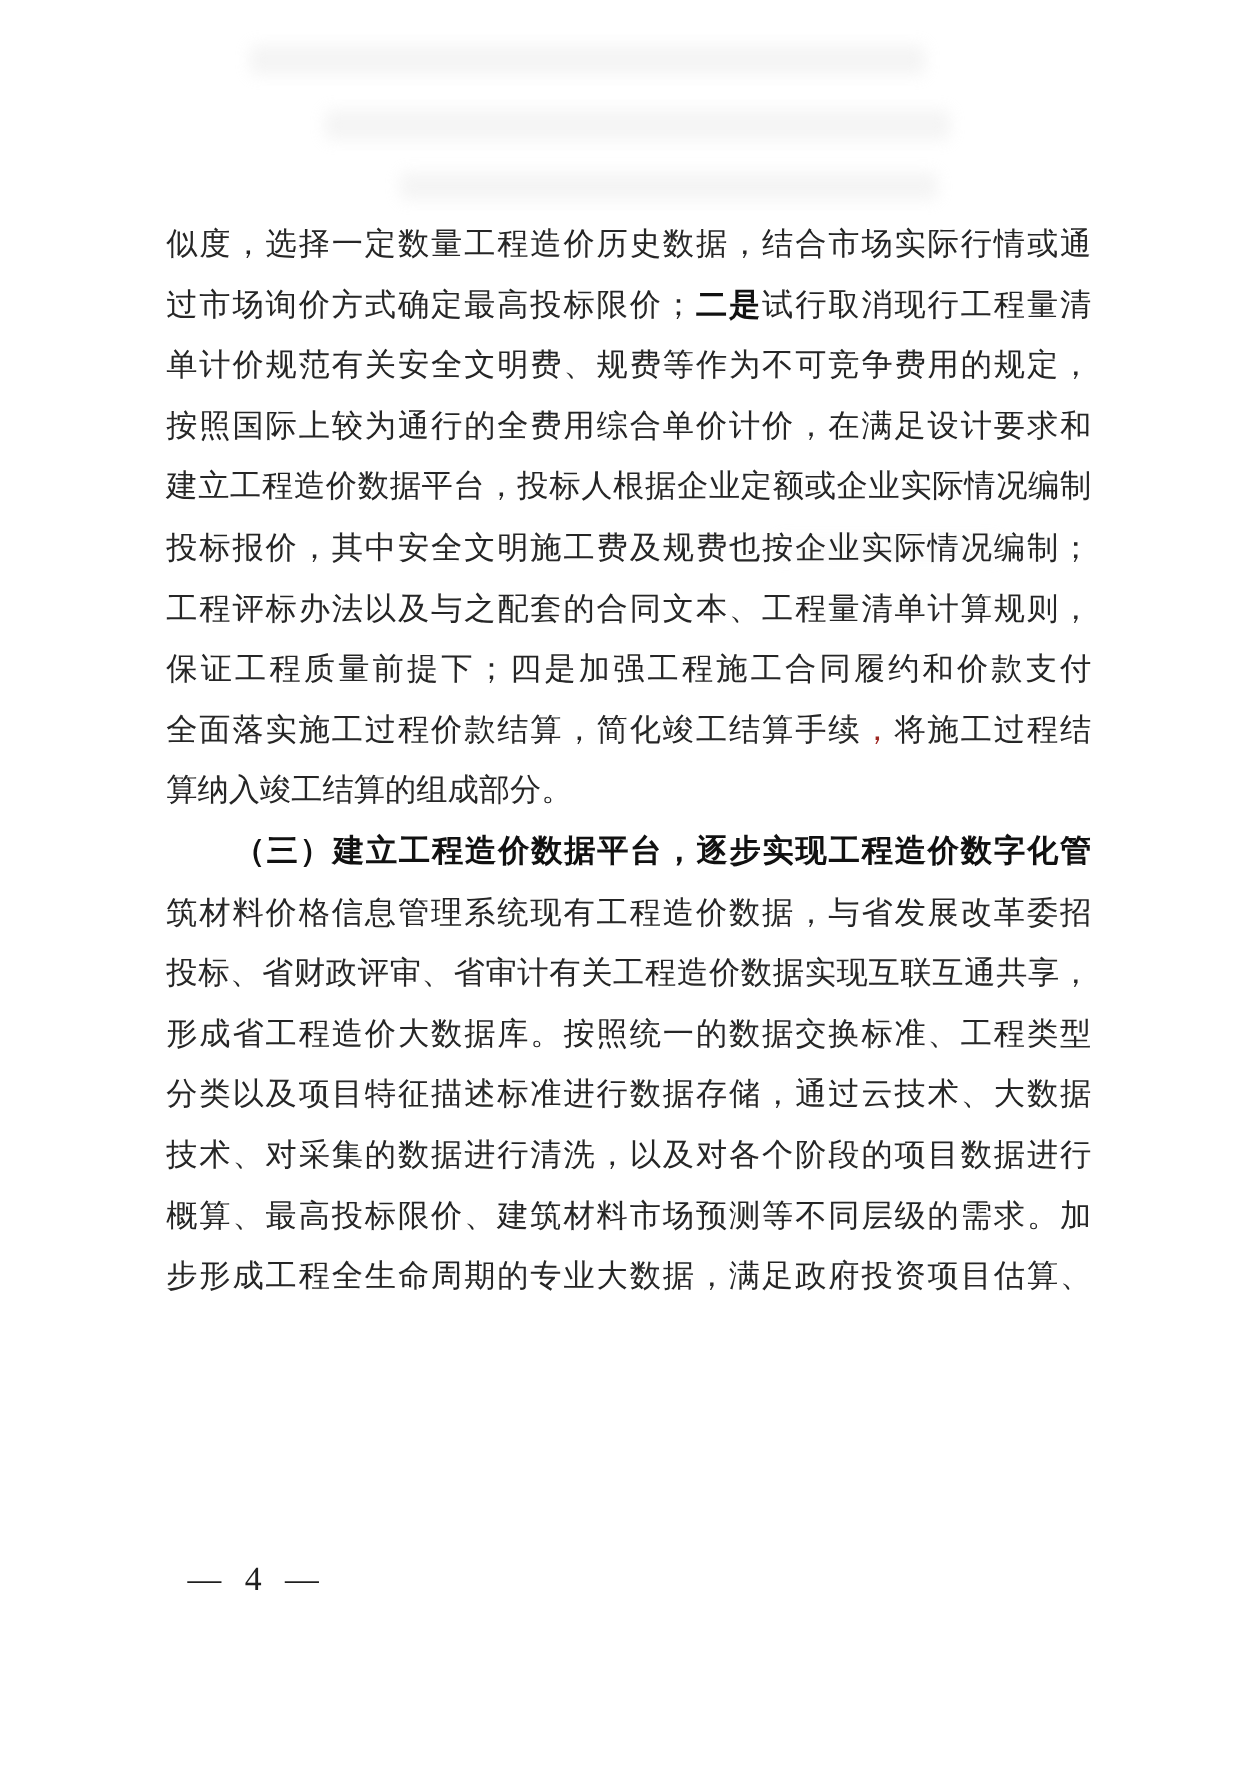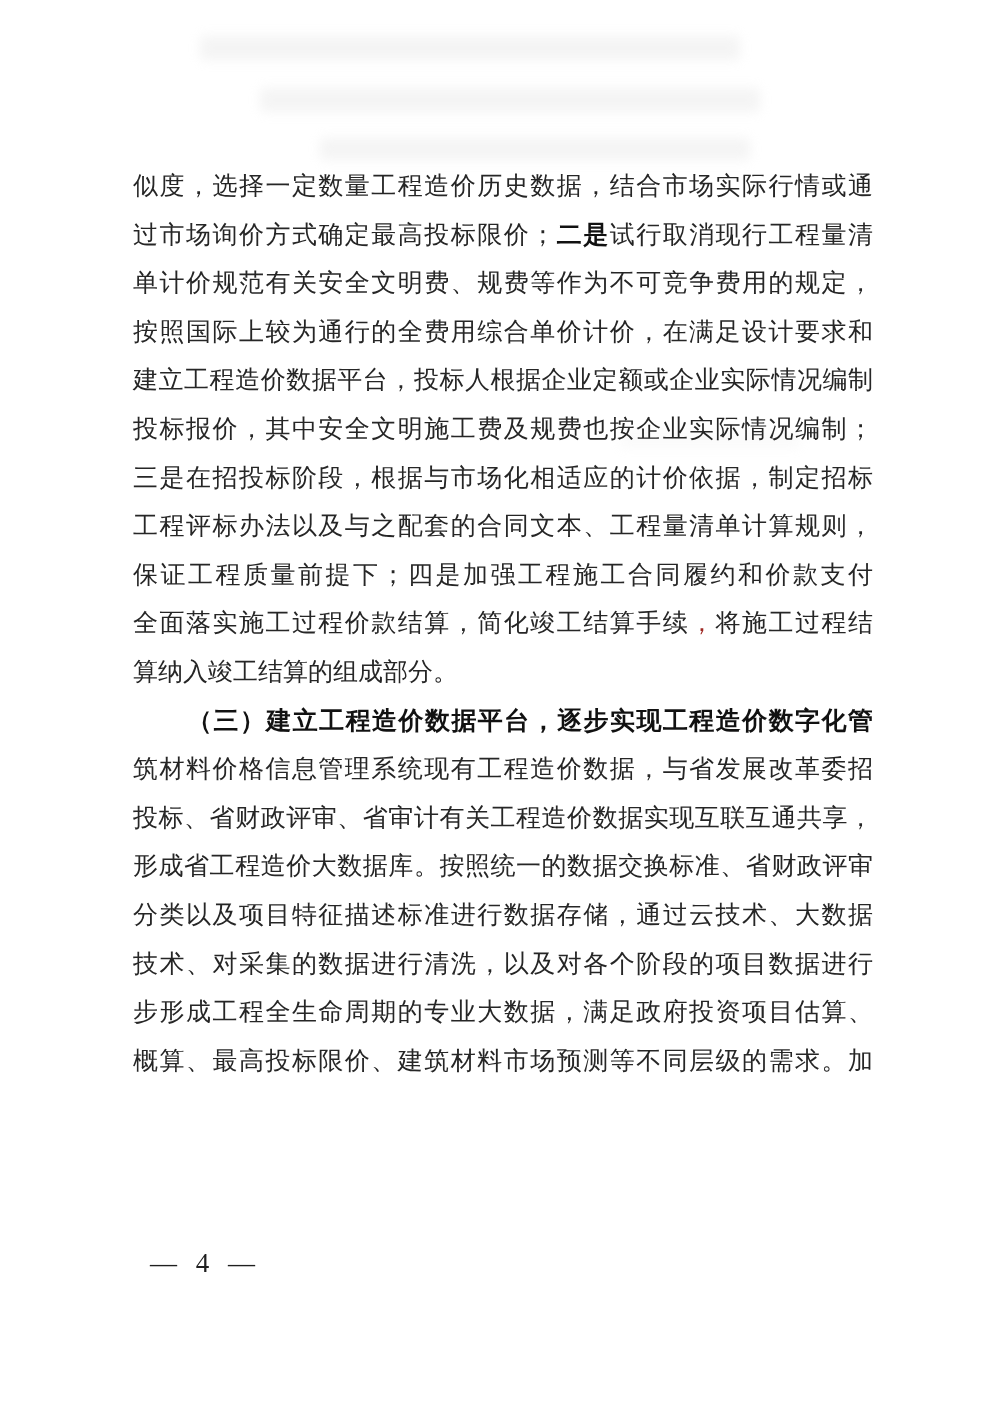--- a/index.html
+++ b/index.html
@@ -26,21 +26,21 @@
     border-radius:4px;
   }
   .ghost.g1{left:200px;top:36px;width:540px;height:24px;}
   .ghost.g2{left:260px;top:88px;width:500px;height:24px;}
   .ghost.g3{left:320px;top:138px;width:430px;height:22px;}
   .ghost.g4{left:620px;top:430px;width:180px;height:18px;opacity:.12;}
 
   .text-block{
     position:absolute;
     left:133px;
-    top:162px;
+    top:172px;
     width:740px;
     color:var(--text-color);
   }
   .line{
     height:48.6px;
     line-height:48.6px;
     font-size:25px;
     text-align:justify;
     text-align-last:justify;
     text-justify:inter-character;
@@ -77,29 +77,28 @@
   <div class="ghost g3"></div>
   <div class="ghost g4"></div>
 
   <div class="text-block">
       <div class="line"><span class="seg-normal">似度，选择一定数量工程造价历史数据，结合市场实际行情或通</span></div>
       <div class="line"><span class="seg-normal">过市场询价方式确定最高投标限价；</span><span class="seg-bold">二是</span><span class="seg-normal">试行取消现行工程量清</span></div>
       <div class="line"><span class="seg-normal">单计价规范有关安全文明费、规费等作为不可竞争费用的规定，</span></div>
       <div class="line"><span class="seg-normal">按照国际上较为通行的全费用综合单价计价，在满足设计要求和</span></div>
       <div class="line"><span class="seg-normal">建立工程造价数据平台，投标人根据企业定额或企业实际情况编制</span></div>
       <div class="line"><span class="seg-normal">投标报价，其中安全文明施工费及规费也按企业实际情况编制；</span></div>
-      <div class="line"><span class="seg-normal">三是在招投标阶段，根据与市场化相适应的计价依据，制定招标</span></div>
       <div class="line"><span class="seg-normal">工程评标办法以及与之配套的合同文本、工程量清单计算规则，</span></div>
       <div class="line"><span class="seg-normal">保证工程质量前提下；四是加强工程施工合同履约和价款支付</span></div>
       <div class="line"><span class="seg-normal">全面落实施工过程价款结算，简化竣工结算手续</span><span class="seg-red">，</span><span class="seg-normal">将施工过程结</span></div>
       <div class="line end"><span class="seg-normal">算纳入竣工结算的组成部分。</span></div>
       <div class="line indent"><span class="seg-bold">（三）建立工程造价数据平台，逐步实现工程造价数字化管</span></div>
       <div class="line"><span class="seg-normal">筑材料价格信息管理系统现有工程造价数据，与省发展改革委招</span></div>
       <div class="line"><span class="seg-normal">投标、省财政评审、省审计有关工程造价数据实现互联互通共享，</span></div>
-      <div class="line"><span class="seg-normal">形成省工程造价大数据库。按照统一的数据交换标准、省财政评审</span></div>
+      <div class="line"><span class="seg-normal">形成省工程造价大数据库。按照统一的数据交换标准、工程类型</span></div>
       <div class="line"><span class="seg-normal">分类以及项目特征描述标准进行数据存储，通过云技术、大数据</span></div>
       <div class="line"><span class="seg-normal">技术、对采集的数据进行清洗，以及对各个阶段的项目数据进行</span></div>
+      <div class="line"><span class="seg-normal">概算、最高投标限价、建筑材料市场预测等不同层级的需求。加</span></div>
       <div class="line"><span class="seg-normal">步形成工程全生命周期的专业大数据，满足政府投资项目估算、</span></div>
-      <div class="line"><span class="seg-normal">概算、最高投标限价、建筑材料市场预测等不同层级的需求。加</span></div>
     </div>
 
   <div class="page-footer">— 4 —</div>
 </div>
 
 </body></html>

